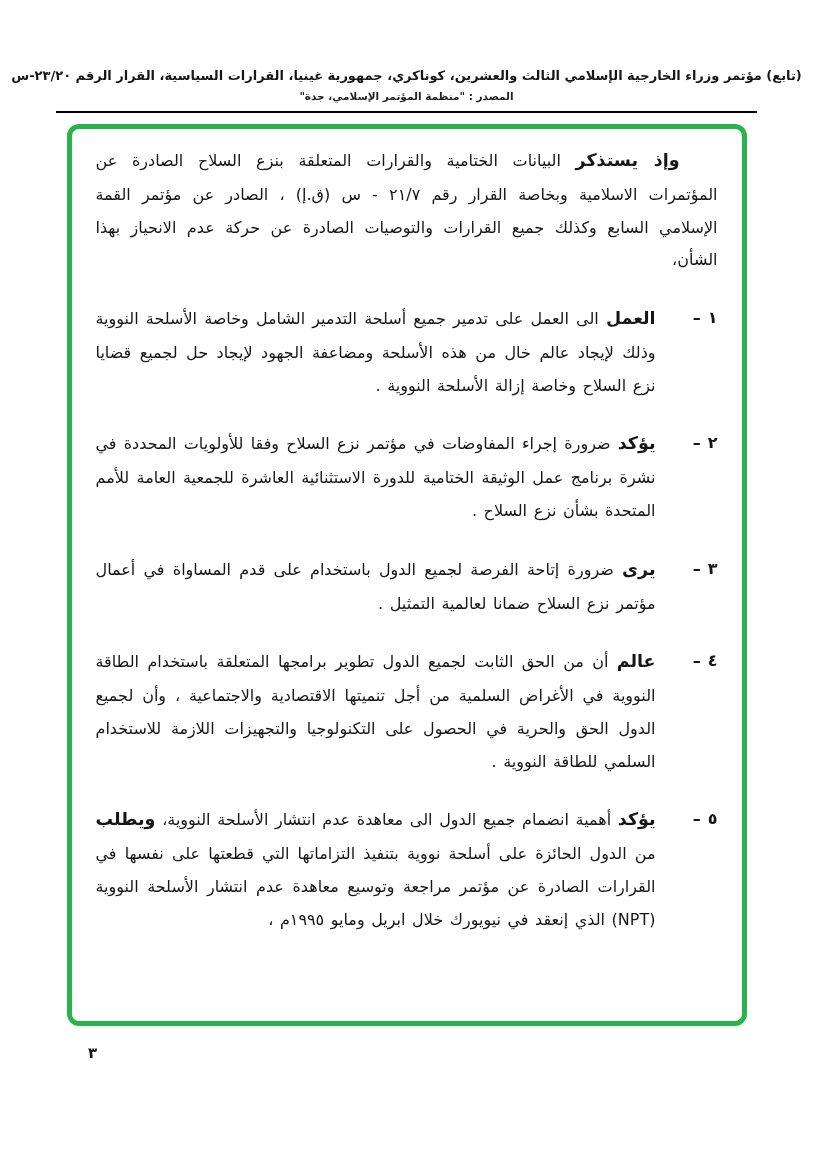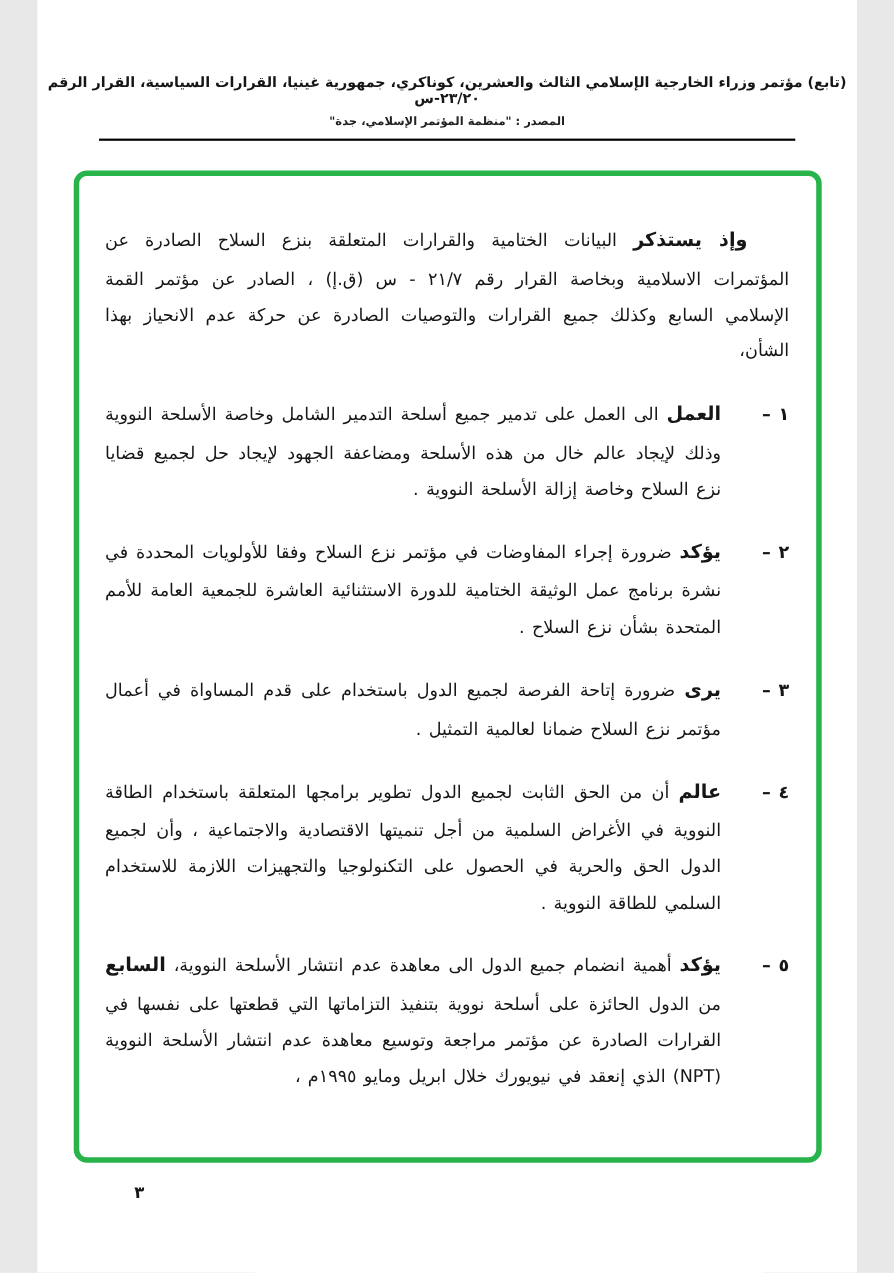--- a/index.html
+++ b/index.html
@@ -2,33 +2,33 @@
 <html lang="ar" dir="rtl" style="--accent-green: #28b44b; --text-color: #161616;"><head>
 <meta charset="utf-8">
 <style>
   :root{
     --accent-green:#28b44b;
     --text-color:#161616;
     --page-bg:#ffffff;
   }
   html,body{margin:0;padding:0;background:#e8e8e8;}
   .page{
-    width:745px;height:1157px;margin:0 auto;background:var(--page-bg);
+    width:813px;height:1157px;margin:0 auto;background:var(--page-bg);
     position:relative;overflow:hidden;direction:rtl;
     font-family:"DejaVu Sans",sans-serif;color:var(--text-color);
   }
   .header{padding-top:68px;text-align:center;}
   .header-line1{font-size:13px;font-weight:bold;letter-spacing:.2px;}
   .header-line2{font-size:10.5px;font-weight:bold;margin-top:7px;color:#222;}
   .rule{border:0;border-top:2px solid #000;margin:9px 56px 0 56px;}
   .green-box{
     box-sizing:border-box;width:680px;min-height:902px;
-    margin:27px auto 0 auto;
+    margin:11px auto 0 auto;
     border:5px solid var(--accent-green);border-radius:12px;
-    padding:38px 24px 24px 24px;
+    padding:10px 24px 24px 24px;
   }
   .para,.item{font-size:16px;line-height:2.05;text-align:justify;word-spacing:1.5px;}
   .block{margin-top:24px;}
   .block:first-child{margin-top:4px;}
   .para{text-indent:38px;margin-bottom:0;margin-top:24px;}
   .lead{font-weight:bold;font-size:1.09em;}
   .item{display:flex;align-items:flex-start;gap:10px;}
   .num{flex:0 0 52px;white-space:nowrap;font-weight:bold;padding-top:1px;}
   .itext{flex:1;}
   .page-num{
@@ -86,21 +86,21 @@
         <span class="lead">عالم</span>
         <span>أن من الحق الثابت لجميع الدول تطوير برامجها المتعلقة باستخدام الطاقة النووية في الأغراض السلمية من أجل تنميتها الاقتصادية والاجتماعية ، وأن لجميع الدول الحق والحرية في الحصول على التكنولوجيا والتجهيزات اللازمة للاستخدام السلمي للطاقة النووية .</span>
       </div>
     </div>
 
     <div class="item block">
       <span class="num"><span>٥</span>&nbsp;<span class="dash">–</span></span>
       <div class="itext">
         <span class="lead">يؤكد</span>
         <span>أهمية انضمام جميع الدول الى معاهدة عدم انتشار الأسلحة النووية،</span>
-        <span class="lead">السابع</span>
+        <span class="lead">ويطلب</span>
         <span>من الدول الحائزة على أسلحة نووية بتنفيذ التزاماتها التي قطعتها على نفسها في القرارات الصادرة عن مؤتمر مراجعة وتوسيع معاهدة عدم انتشار الأسلحة النووية (NPT) الذي إنعقد في نيويورك خلال ابريل ومايو ١٩٩٥م ،</span>
       </div>
     </div>
 
   </div>
 
   <div class="page-num">٣</div>
 
 </div>
 

